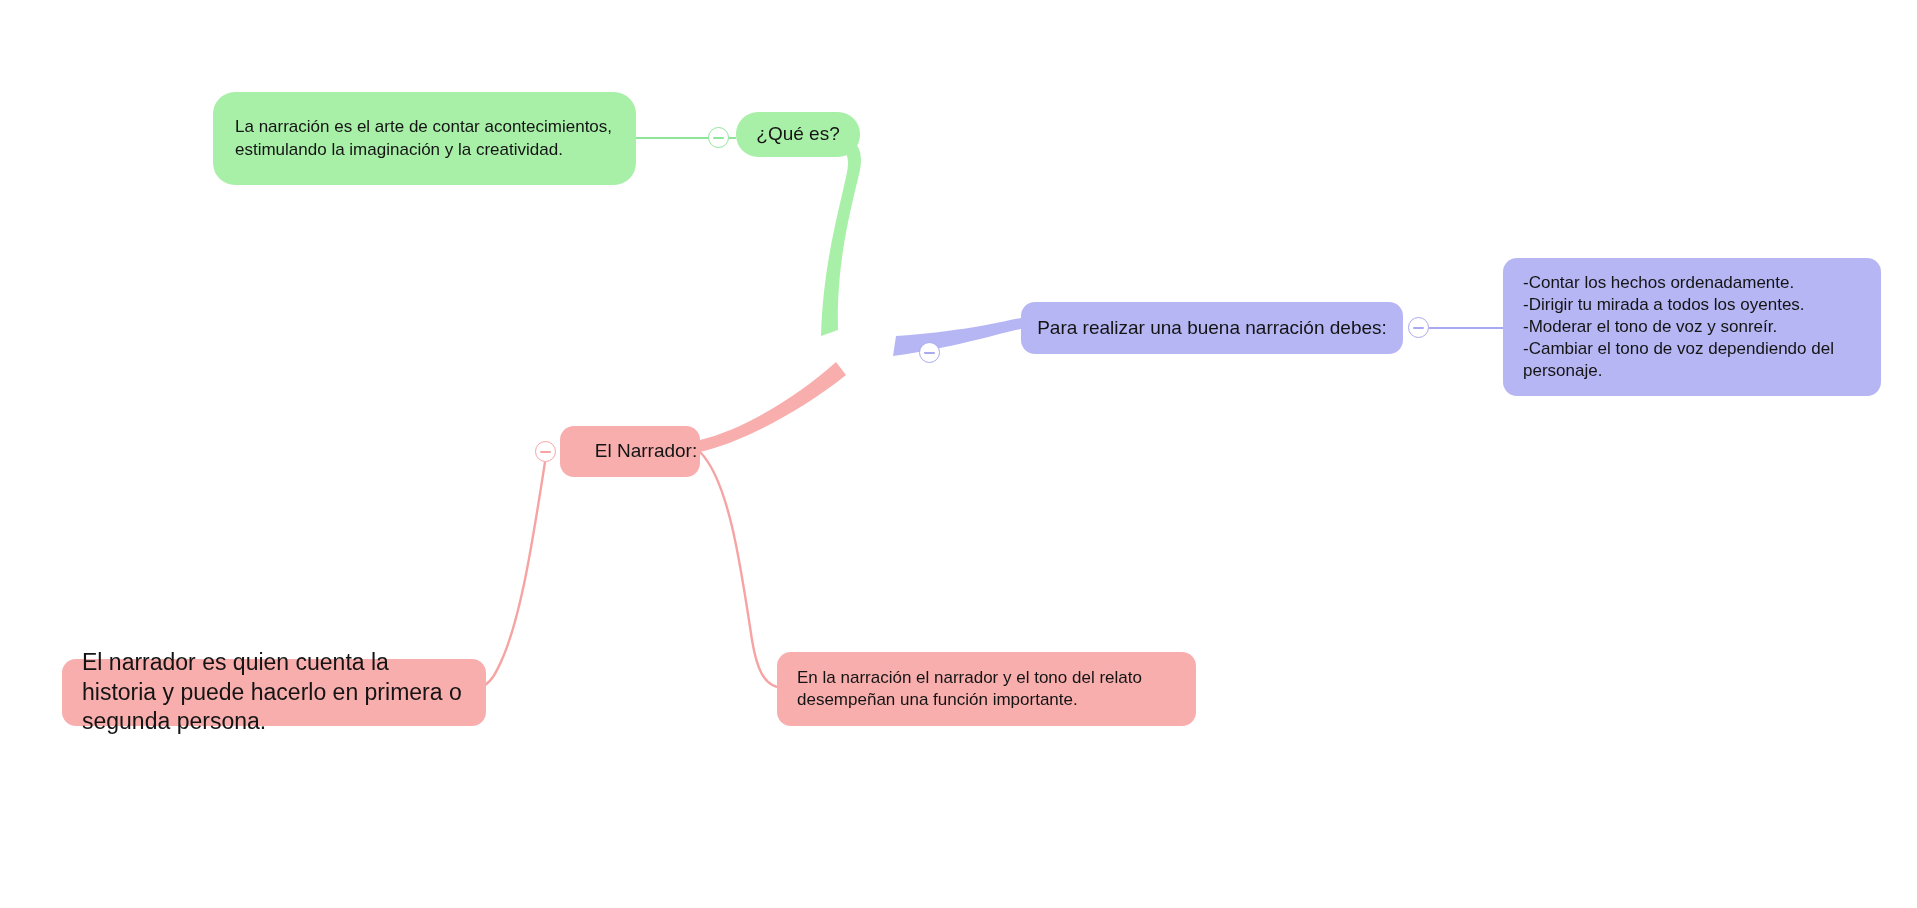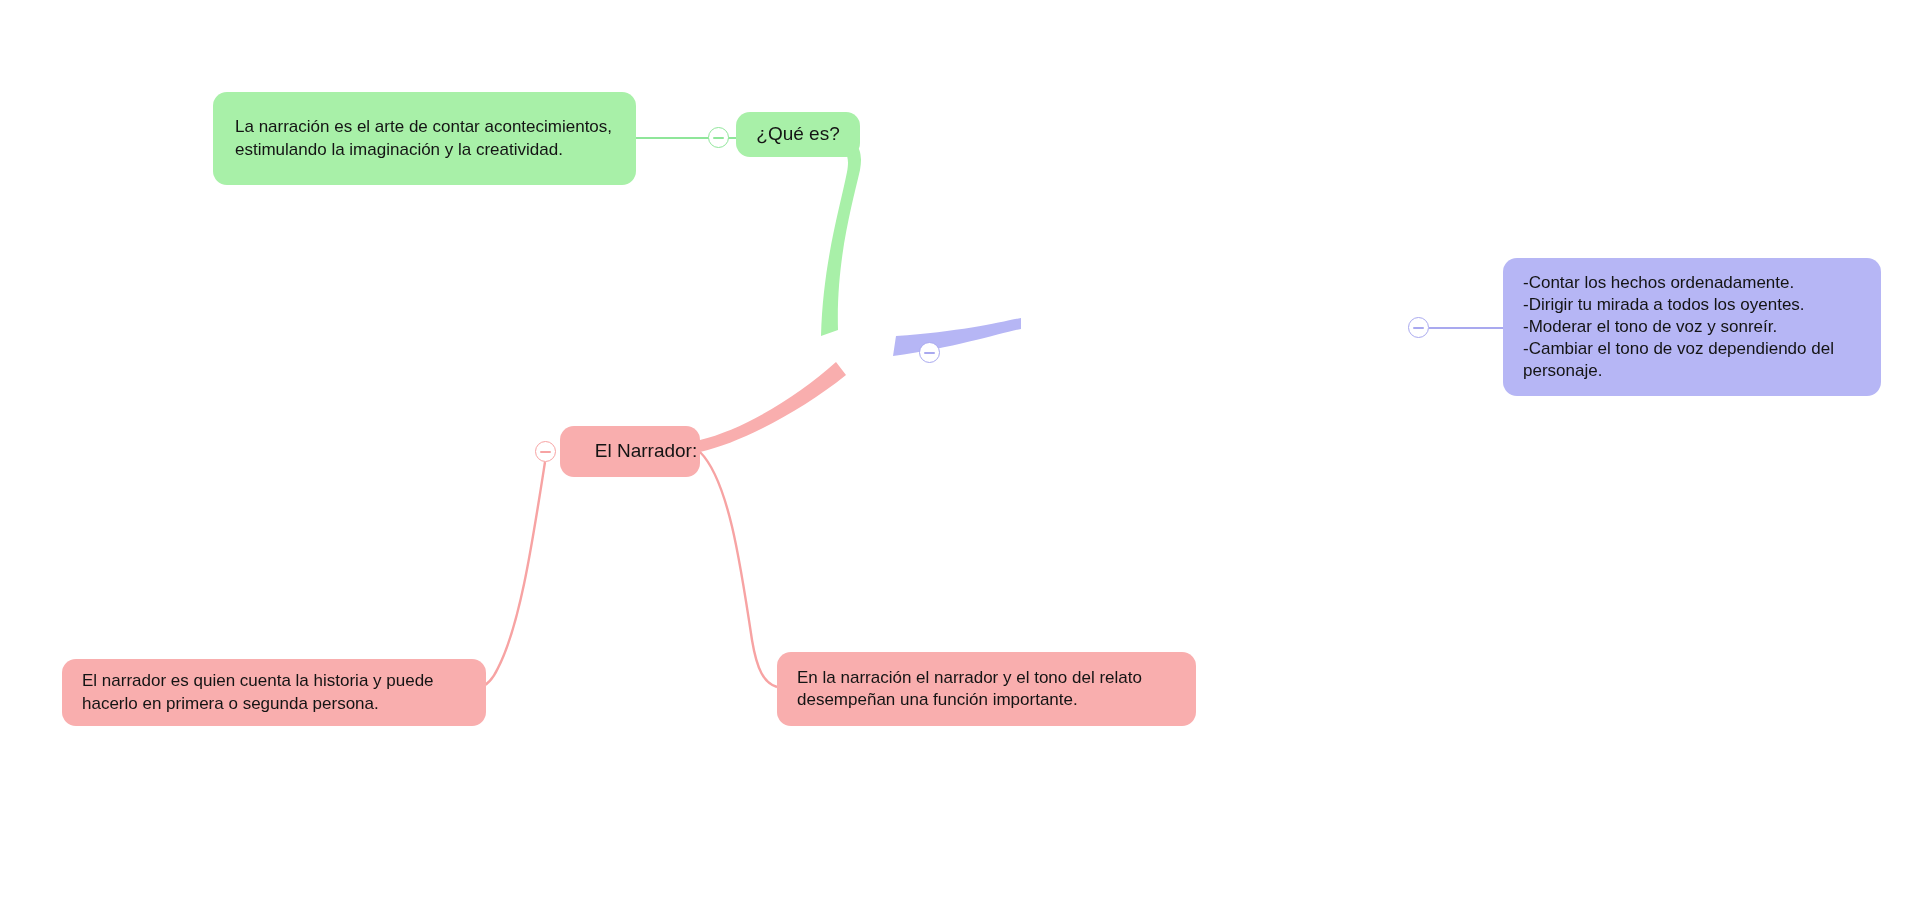--- a/index.html
+++ b/index.html
@@ -46,21 +46,21 @@
     width: 150px;
     height: 57px;
     border-radius: 50%;
     background: #b6b6f5;
     justify-content: center;
     font-size: 19px;
   }
   
   .green-leaf {
     background: #a8f0a8;
-    border-radius: 14px;
+    border-radius: 22px;
   }
   .node-quees {
     left: 736px;
     top: 112px;
     width: 124px;
     height: 45px;
     justify-content: center;
     font-size: 19px;
   }
   .node-quees-desc {
@@ -105,21 +105,21 @@
     height: 51px;
     justify-content: center;
     font-size: 19px;
   }
   .node-narrador-a {
     left: 62px;
     top: 659px;
     width: 424px;
     height: 67px;
     padding: 0 20px;
-    font-size: 17px;
+    font-size: 23px;
   }
   .node-narrador-b {
     left: 777px;
     top: 652px;
     width: 419px;
     height: 74px;
     padding: 11px 20px;
     font-size: 17px;
   }
   
@@ -195,20 +195,23 @@
 
 
   <div class="node green-leaf node-quees">
     <span class="node-text">¿Qué es?</span>
   </div>
 
   <div class="node green-leaf node-quees-desc">
     <span class="node-text">La narración es el arte de contar acontecimientos, estimulando la imaginación y la creatividad.</span>
   </div>
 
+  <div class="node purple-leaf node-realizar">
+    <span class="node-text">Para realizar una buena narración debes:</span>
+  </div>
 
   <div class="node purple-leaf node-realizar-desc">
     <span class="node-text">-Contar los hechos ordenadamente.
 -Dirigir tu mirada a todos los oyentes.
 -Moderar el tono de voz y sonreír.
 -Cambiar el tono de voz dependiendo del personaje.</span>
   </div>
 
   <div class="node pink-leaf node-narrador">
     <span class="node-text">El Narrador:</span>

